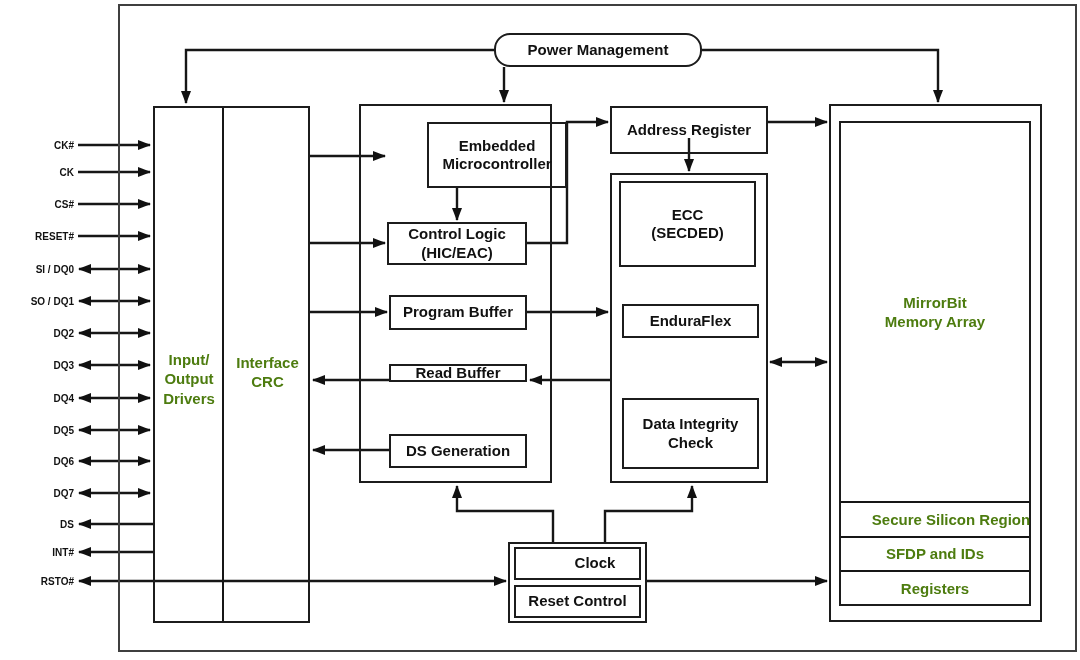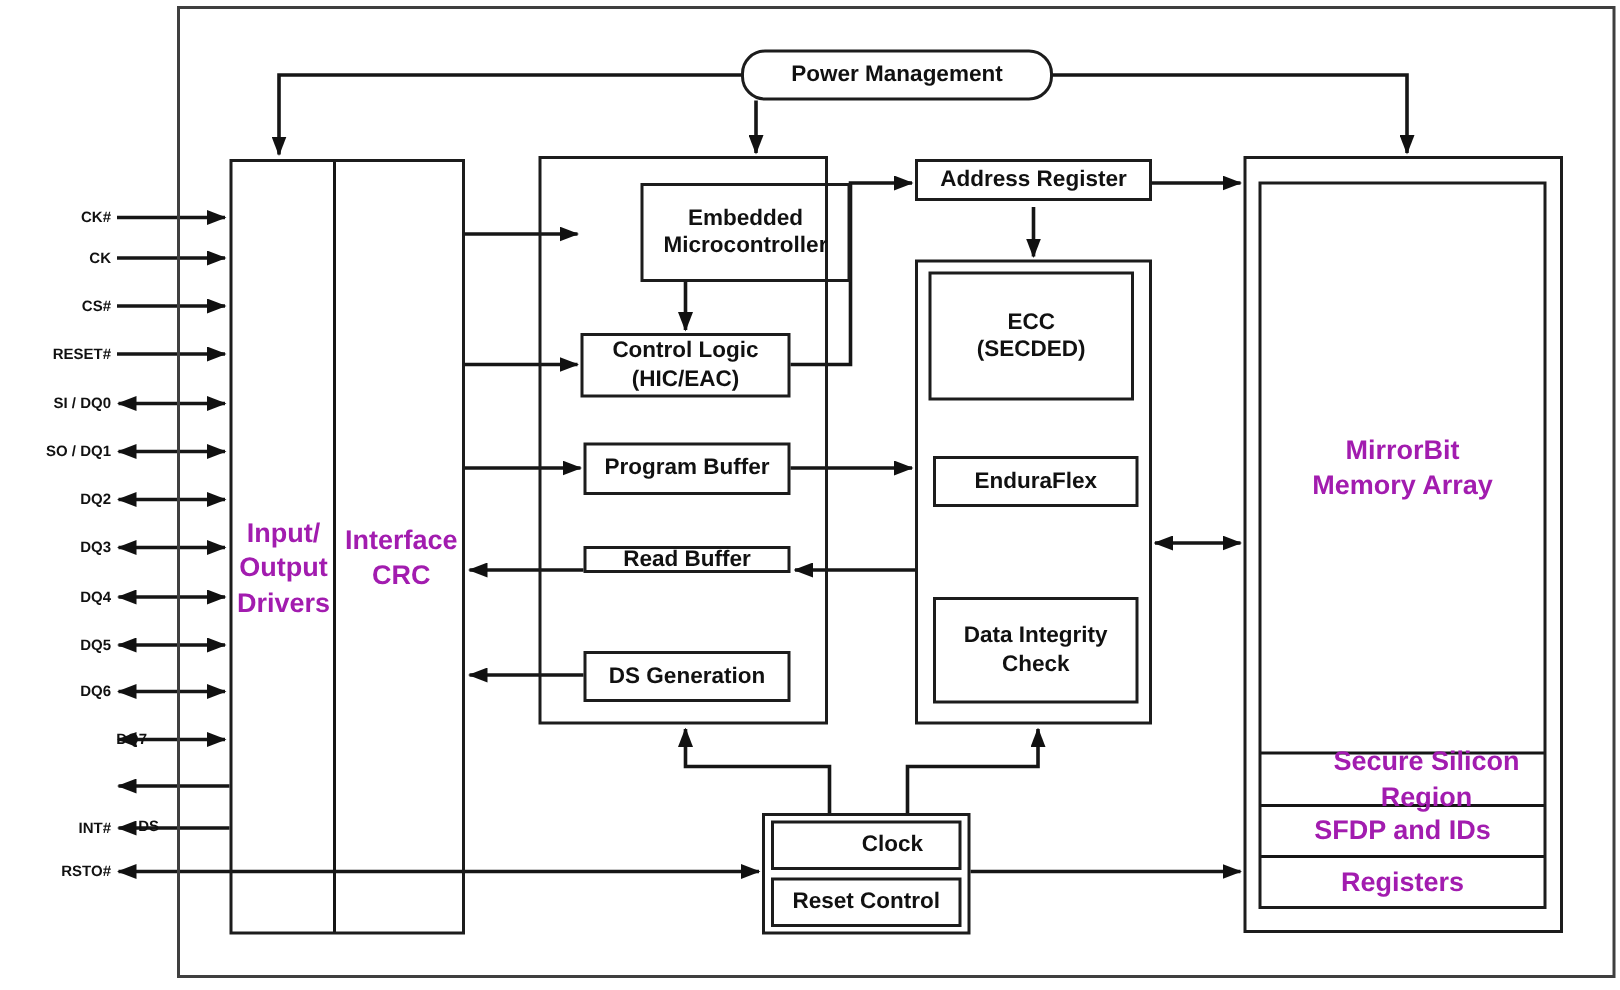--- a/index.html
+++ b/index.html
@@ -13,22 +13,22 @@
     border:2px solid #3f3f3f; box-sizing:border-box;
   }
   .box {
     position:absolute; border:2px solid #1c1c1c; box-sizing:border-box;
     display:flex; align-items:center; justify-content:center; text-align:center;
     font-weight:bold; font-size:15px; line-height:1.22; color:#111;
     white-space:pre-line; background:transparent;
   }
   .lbl {
     position:absolute; display:flex; align-items:center; justify-content:center;
-    text-align:center; font-weight:bold; font-size:18px; line-height:1.3;
-    color:#a21caf; white-space:pre-line;
+    text-align:center; font-weight:bold; font-size:15px; line-height:1.3;
+    color:#4d7c0f; white-space:pre-line;
   }
   .pin {
     position:absolute; left:0; width:74px; height:22px;
     display:flex; align-items:center; justify-content:flex-end;
     font-weight:bold; font-size:10px; color:#111;
   }
 </style>
 </head>
 <body>
 
@@ -116,21 +116,21 @@
   <div class="box" style="left:839px;top:121px;width:192px;height:485px;"></div>
 
   <div class="box" style="left:494px;top:33px;width:208px;height:34px;border-radius:16px;">Power Management</div>
   <div class="box" style="left:387px;top:122px;width:140px;height:66px;margin-left:40px;">Embedded
 Microcontroller</div>
   <div class="box" style="left:387px;top:222px;width:140px;height:43px;">Control Logic
 (HIC/EAC)</div>
   <div class="box" style="left:389px;top:295px;width:138px;height:35px;">Program Buffer</div>
   <div class="box" style="left:389px;top:364px;width:138px;height:18px;">Read Buffer</div>
   <div class="box" style="left:389px;top:434px;width:138px;height:34px;">DS Generation</div>
-  <div class="box" style="left:610px;top:106px;width:158px;height:28px;">Address Register</div>
+  <div class="box" style="left:610px;top:106px;width:158px;height:48px;">Address Register</div>
   <div class="box" style="left:619px;top:181px;width:137px;height:86px;">ECC
 (SECDED)</div>
   <div class="box" style="left:622px;top:304px;width:137px;height:34px;">EnduraFlex</div>
   <div class="box" style="left:622px;top:398px;width:137px;height:71px;">Data Integrity
 Check</div>
   <div class="box" style="left:514px;top:547px;width:127px;height:33px;padding-left:35px;">Clock</div>
   <div class="box" style="left:514px;top:585px;width:127px;height:33px;">Reset Control</div>
 
   <div class="lbl" style="left:155px;top:342px;width:68px;height:74px;">Input/
 Output
@@ -147,18 +147,18 @@
   <div class="pin" style="top:161px;">CK</div>
   <div class="pin" style="top:193px;">CS#</div>
   <div class="pin" style="top:225px;">RESET#</div>
   <div class="pin" style="top:258px;">SI / DQ0</div>
   <div class="pin" style="top:290px;">SO / DQ1</div>
   <div class="pin" style="top:322px;">DQ2</div>
   <div class="pin" style="top:354px;">DQ3</div>
   <div class="pin" style="top:387px;">DQ4</div>
   <div class="pin" style="top:419px;">DQ5</div>
   <div class="pin" style="top:450px;">DQ6</div>
-  <div class="pin" style="top:482px;padding-left:24px;">DQ7</div>
-  <div class="pin" style="top:540px;margin-left:32px;">DS</div>
+  <div class="pin" style="top:482px;">DQ7</div>
+  <div class="pin" style="top:513px;">DS</div>
   <div class="pin" style="top:541px;">INT#</div>
   <div class="pin" style="top:570px;">RSTO#</div>
 
 </div>
 
 </body></html>

